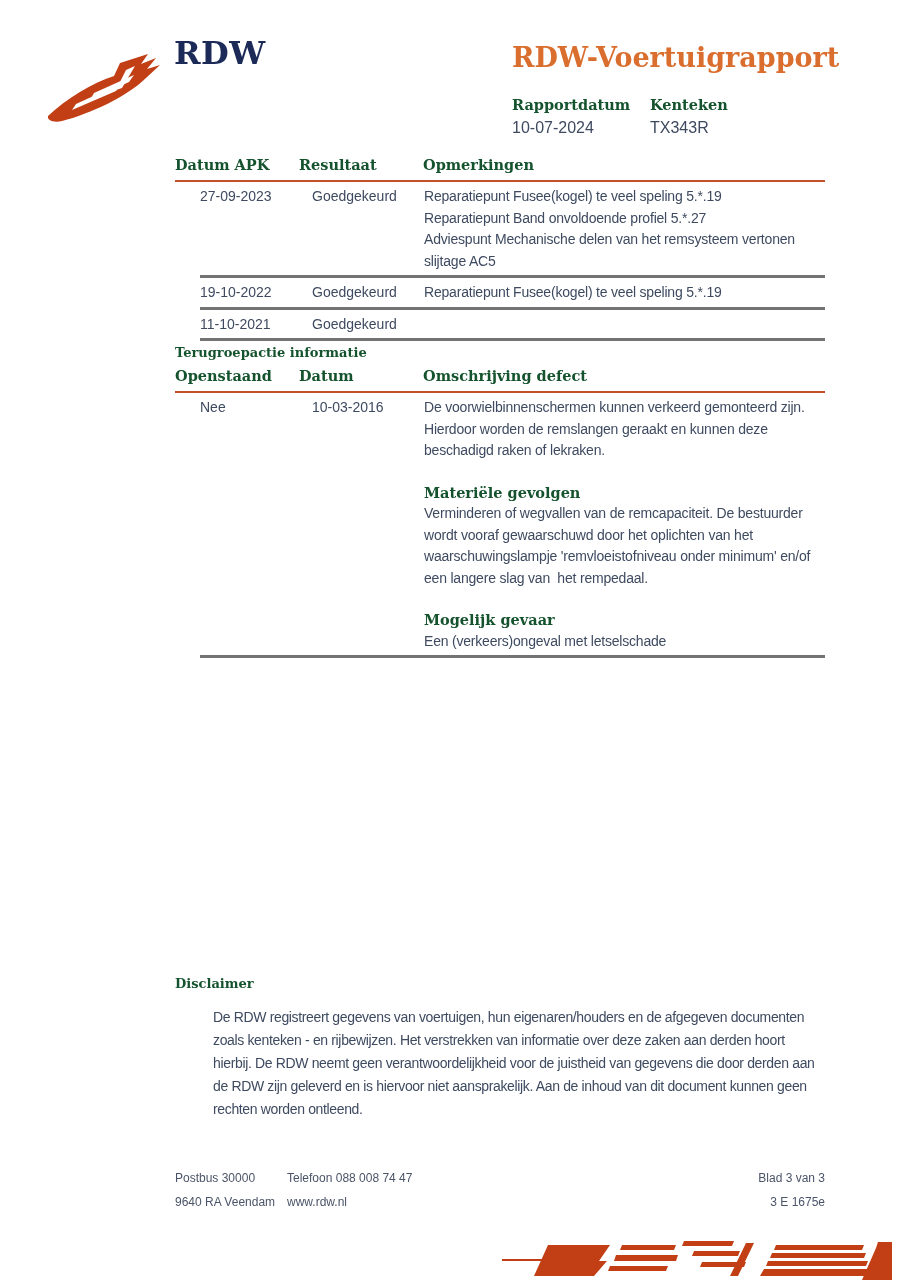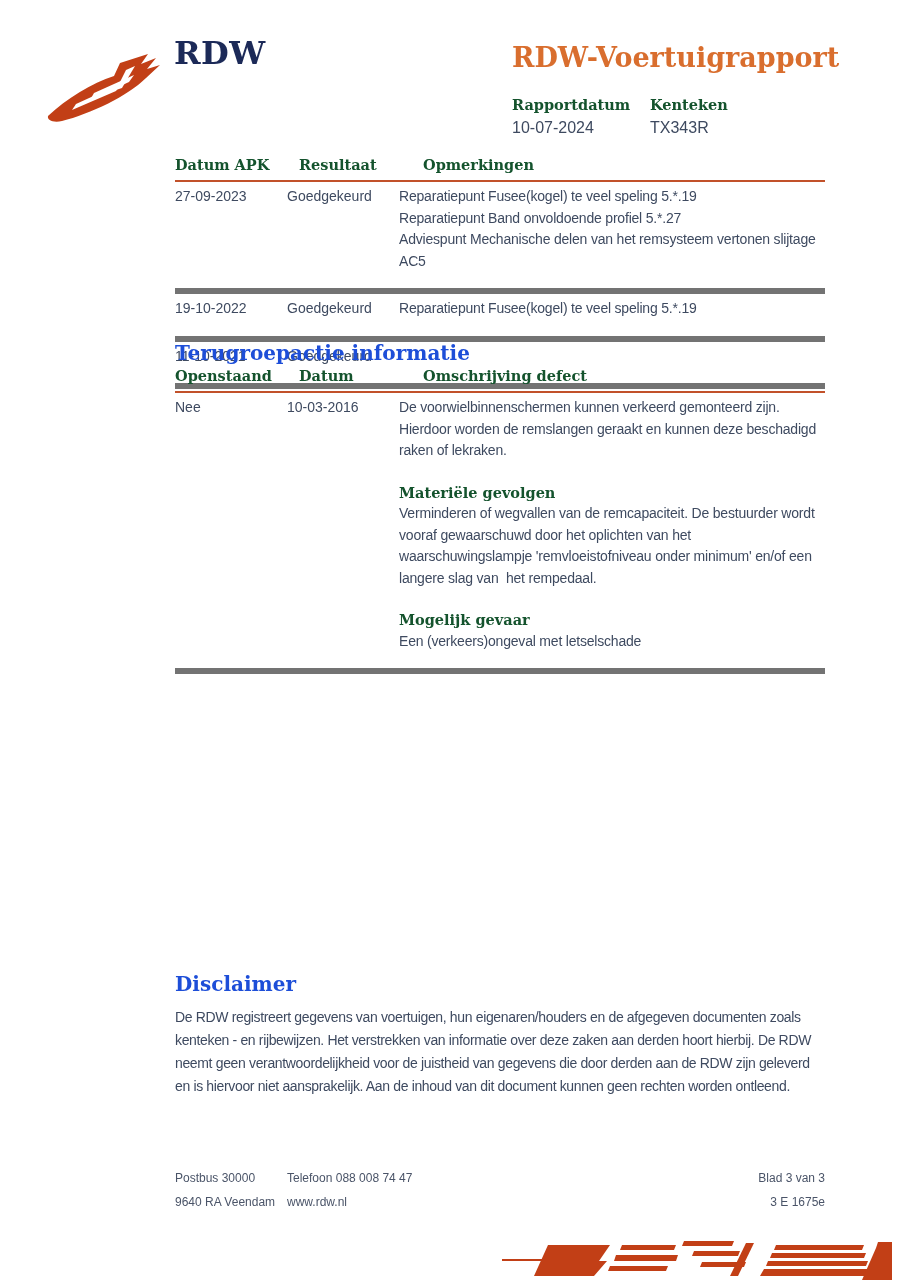--- a/index.html
+++ b/index.html
@@ -34,38 +34,38 @@
   .table-block { position:absolute; left:163px; width:650px; }
   .apk { top:156px; }
   .recall { top:344px; }
   .t-header {
     display:grid; grid-template-columns:112px 112px 1fr;
     padding-bottom:6px; border-bottom:2px solid #C2512A;
     font-size:14.5px; line-height:18px;gap:12px;
   }
   .t-row {
     display:grid; grid-template-columns:112px 112px 1fr;
-    padding:4px 0 16px; border-bottom:6px solid #737373;
-    font-size:14px; line-height:21.5px;
+    padding:4px 0 3px; border-bottom:3px solid #737373;
+    font-size:14px; line-height:21.5px;margin-left:25px;
   }
   .remarks div, .desc {
     letter-spacing:-0.2px; white-space:pre-wrap;
   }
   .section-title {
     font-family:"DejaVu Serif", serif; font-weight:bold;
-    font-size:20px; color:#1d4ed8; margin-bottom:5px; line-height:18px;
+    font-size:13px; color:#14532d; margin-bottom:5px; line-height:18px;
   }
   .sub-heading { font-size:14.5px; line-height:21.5px; margin-top:20px; }
   .desc-cell p { margin:0; }
 
   
   .disclaimer { position:absolute; left:163px; top:975px; width:650px; }
   .disclaimer-text {
     margin-top:13px; font-size:14px; line-height:23px;
-    letter-spacing:-0.35px; color:#3E4A60;
+    letter-spacing:-0.35px; color:#3E4A60;margin-left:38px;
   }
 
   
   .footer {
     position:absolute; left:163px; top:1172px; width:650px;
     display:grid; grid-template-columns:112px 1fr auto;
     font-size:12px; color:#4A5468;
   }
   .footer .line { line-height:13px; margin-bottom:11px; }
   .footer-right { text-align:right; }

